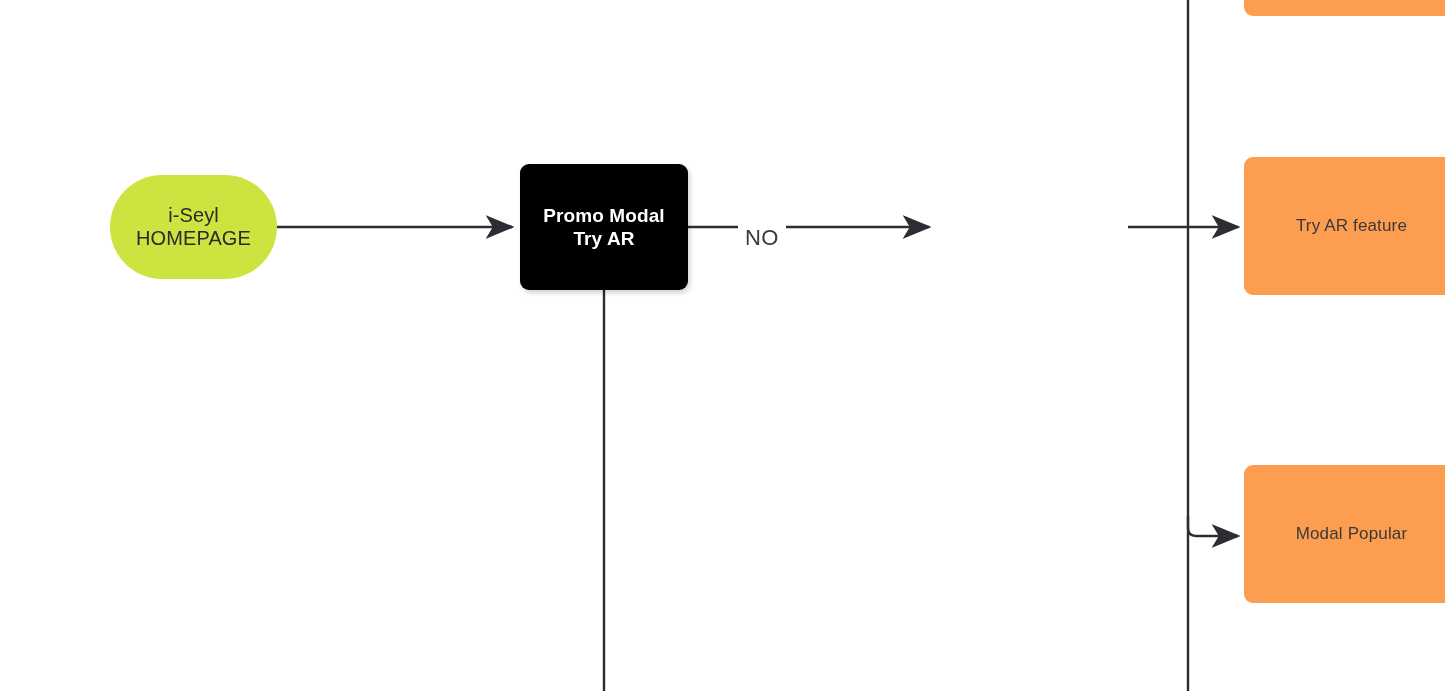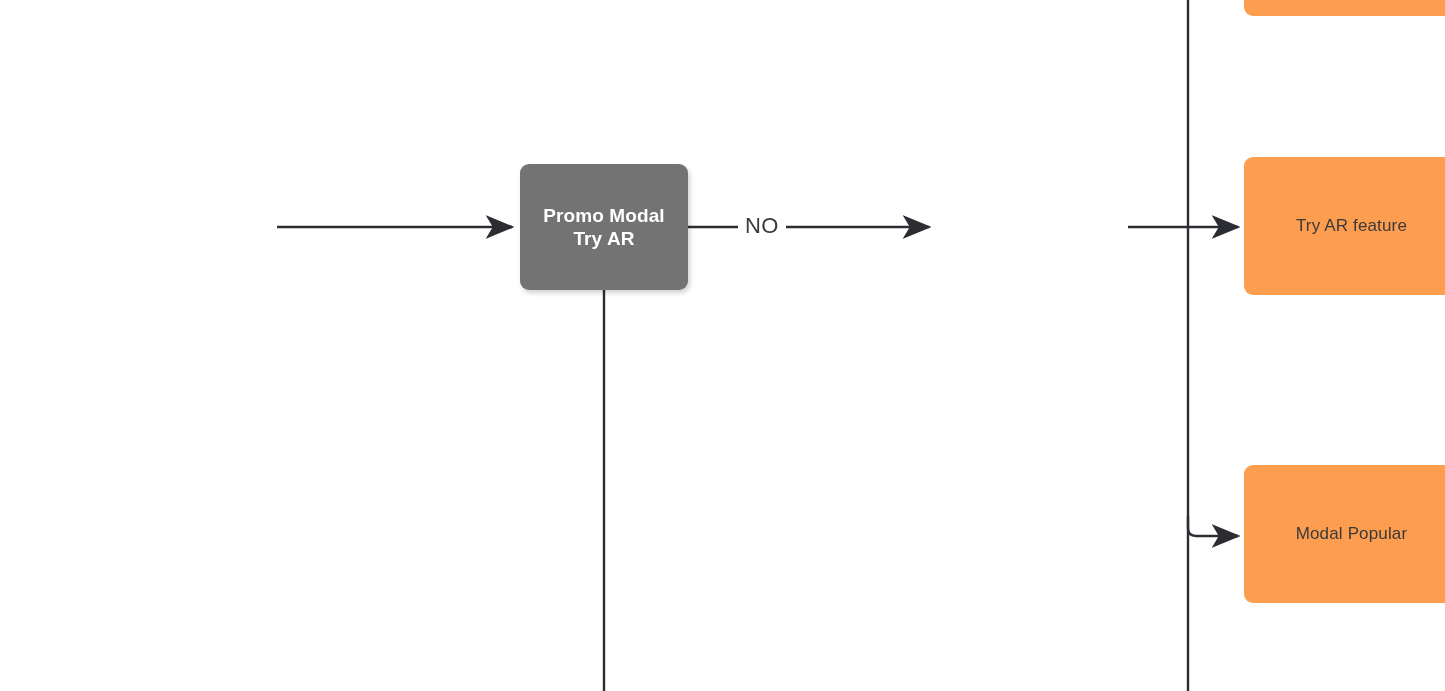--- a/index.html
+++ b/index.html
@@ -50,21 +50,21 @@
     line-height: 23px;
     letter-spacing: 0.1px;
   }
 
   
   #node-promo {
     left: 520px;
     top: 164px;
     width: 168px;
     height: 126px;
-    background: #737373;
+    background: #000000;
     border-radius: 9px;
     box-shadow: 2px 3px 5px rgba(0,0,0,0.18);
   }
   #node-promo .node-label {
     color: #ffffff;
     font-size: 19px;
     line-height: 23px;
     font-weight: 600;
     letter-spacing: 0.1px;
   }
@@ -126,20 +126,21 @@
   }
 
   
   .edge-label {
     position: absolute;
     color: #3b3b3b;
     font-size: 22px;
     letter-spacing: 0.3px;
     background: #ffffff;
     padding: 0 7px;
+    margin-top: 12px;
   }
   #label-no {
     left: 738px;
     top: 213px;
   }
 </style>
 </head>
 <body>
 
 <div id="canvas">
@@ -157,20 +158,26 @@
 
     <path d="M1128,227 L1238,227" fill="none" stroke="#2c2d33" stroke-width="2.4" marker-end="url(#arrow)"></path>
 
     <path d="M1188,0 L1188,691" fill="none" stroke="#2c2d33" stroke-width="2.4"></path>
 
     <path d="M1188,516 L1188,528 Q1188,536 1196,536 L1238,536" fill="none" stroke="#2c2d33" stroke-width="2.4" marker-end="url(#arrow)"></path>
 
     <path d="M604,290 L604,691" fill="none" stroke="#2c2d33" stroke-width="2.4"></path>
   </svg>
 
+  <div class="node" id="node-homepage">
+    <div class="node-label">
+      <div>i-Seyl</div>
+      <div>HOMEPAGE</div>
+    </div>
+  </div>
 
   <div class="node" id="node-promo">
     <div class="node-label">
       <div>Promo Modal</div>
       <div>Try AR</div>
     </div>
   </div>
 
   <div class="edge-label" id="label-no">NO</div>
 

